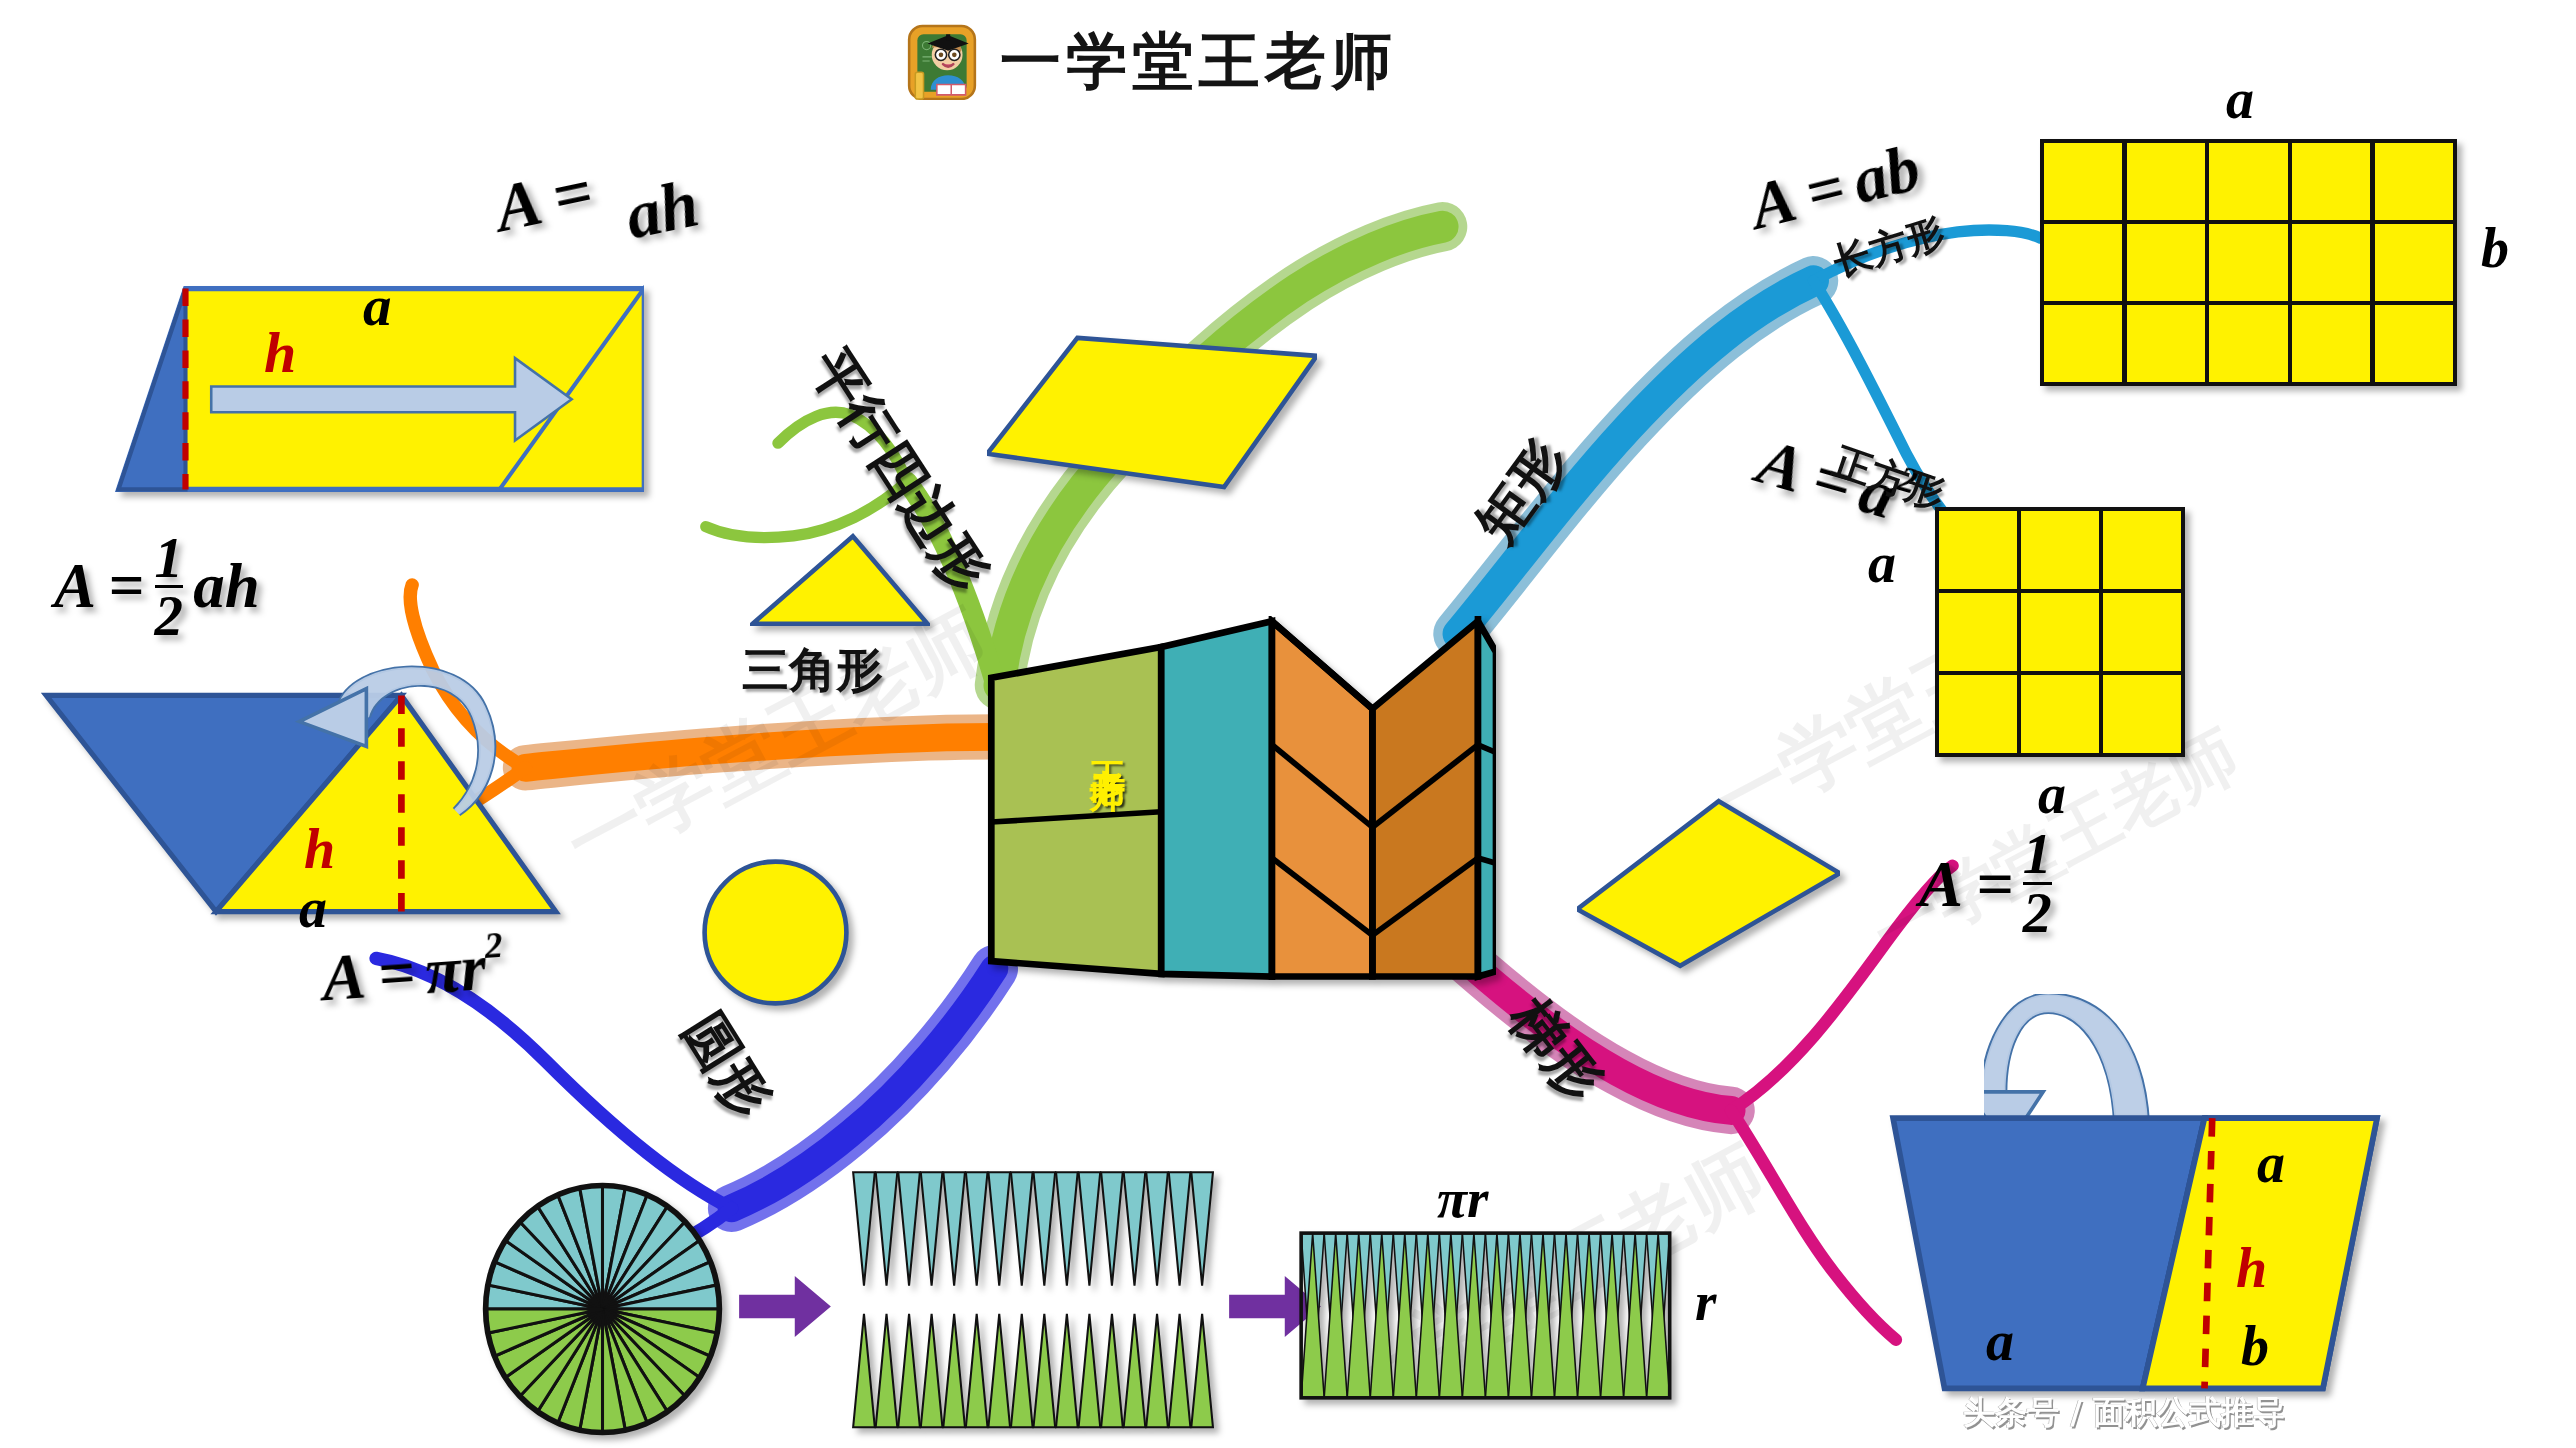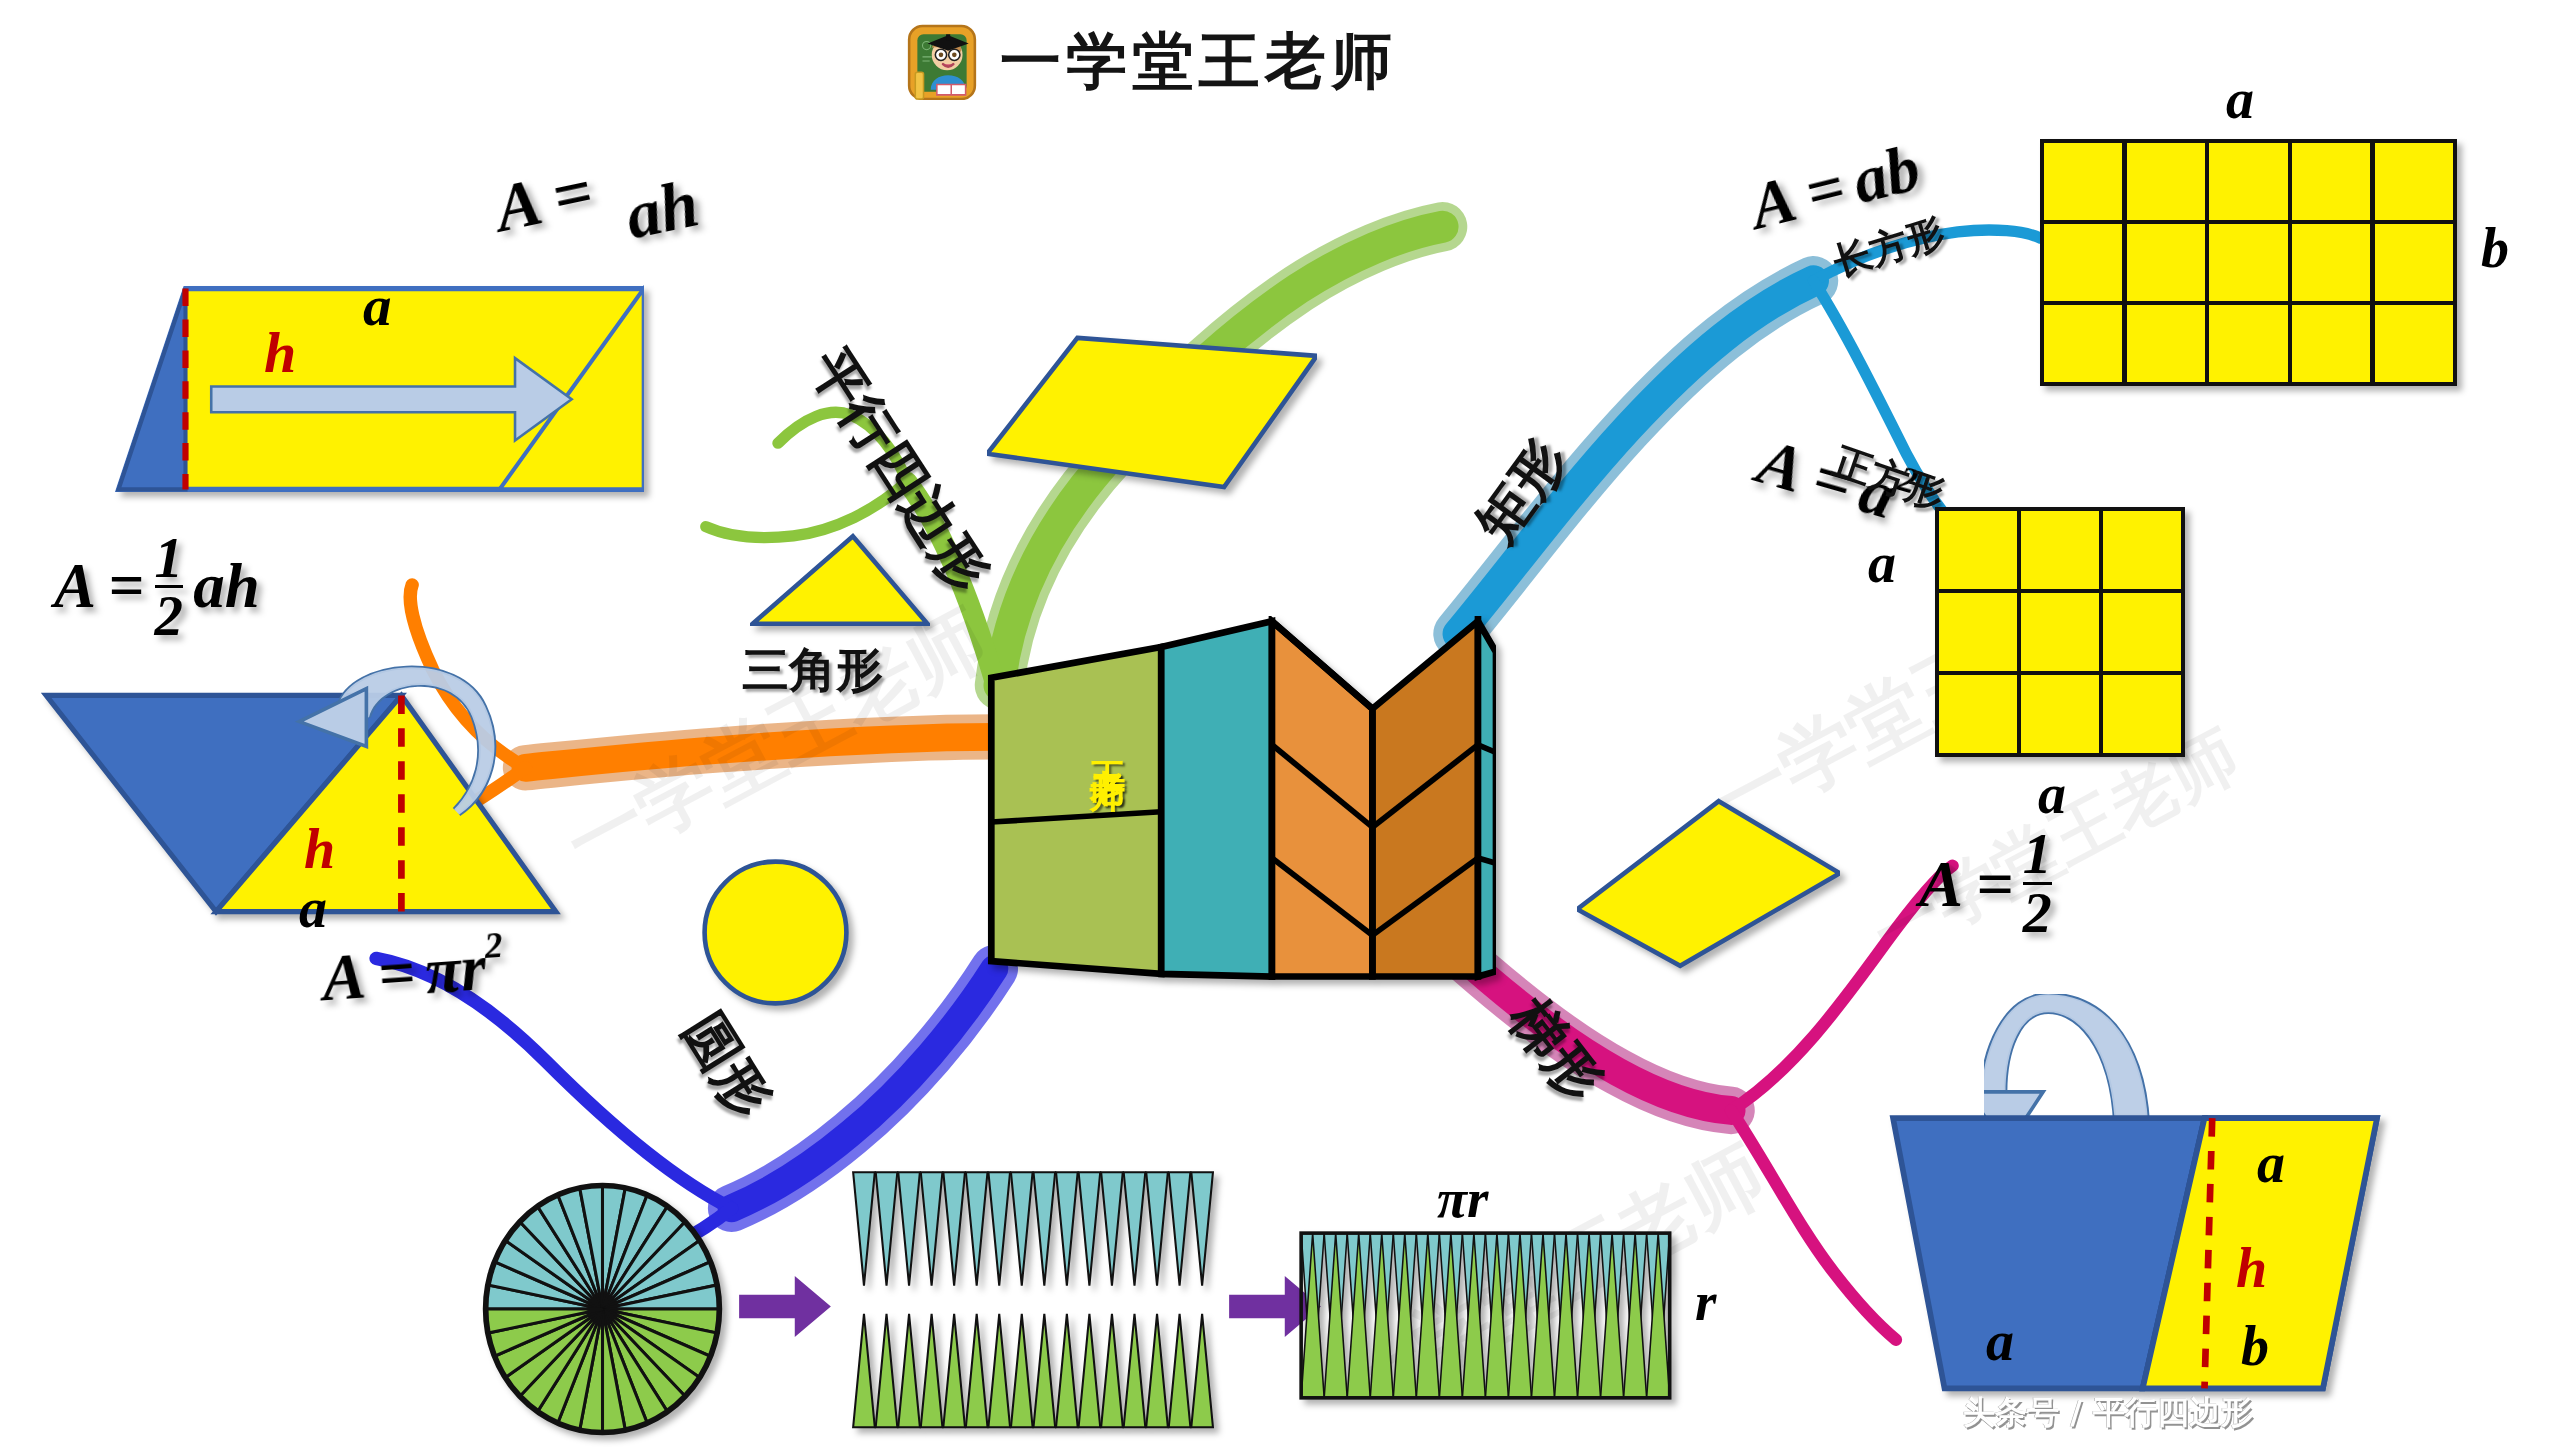--- a/index.html
+++ b/index.html
@@ -393,16 +393,16 @@
         <polygon points="543,328 587.75,328 565.375,8" fill="#8DCB4B" stroke="#111" stroke-width="3"></polygon>
         <polygon points="587.75,328 632.5,328 610.125,8" fill="#8DCB4B" stroke="#111" stroke-width="3"></polygon>
         <polygon points="632.5,328 677.25,328 654.875,8" fill="#8DCB4B" stroke="#111" stroke-width="3"></polygon>
         <polygon points="677.25,328 722,328 699.625,8" fill="#8DCB4B" stroke="#111" stroke-width="3"></polygon>
       </g>
     <rect x="6" y="8" width="716" height="320" fill="none" stroke="#111" stroke-width="7"></rect>
   </svg>
   <div class="abs lbl-r" style="left:1437px;top:1167px;font-size:55px;">πr</div>
   <div class="abs lbl-r" style="left:1695px;top:1270px;font-size:55px;">r</div>
 
-  <div class="abs foot" style="left:1963px;top:1391px;">头条号 / 平行四边形</div>
+  <div class="abs foot" style="left:1963px;top:1391px;">头条号 / 面积公式推导</div>
 
 </div>
 
 
 </body></html>

